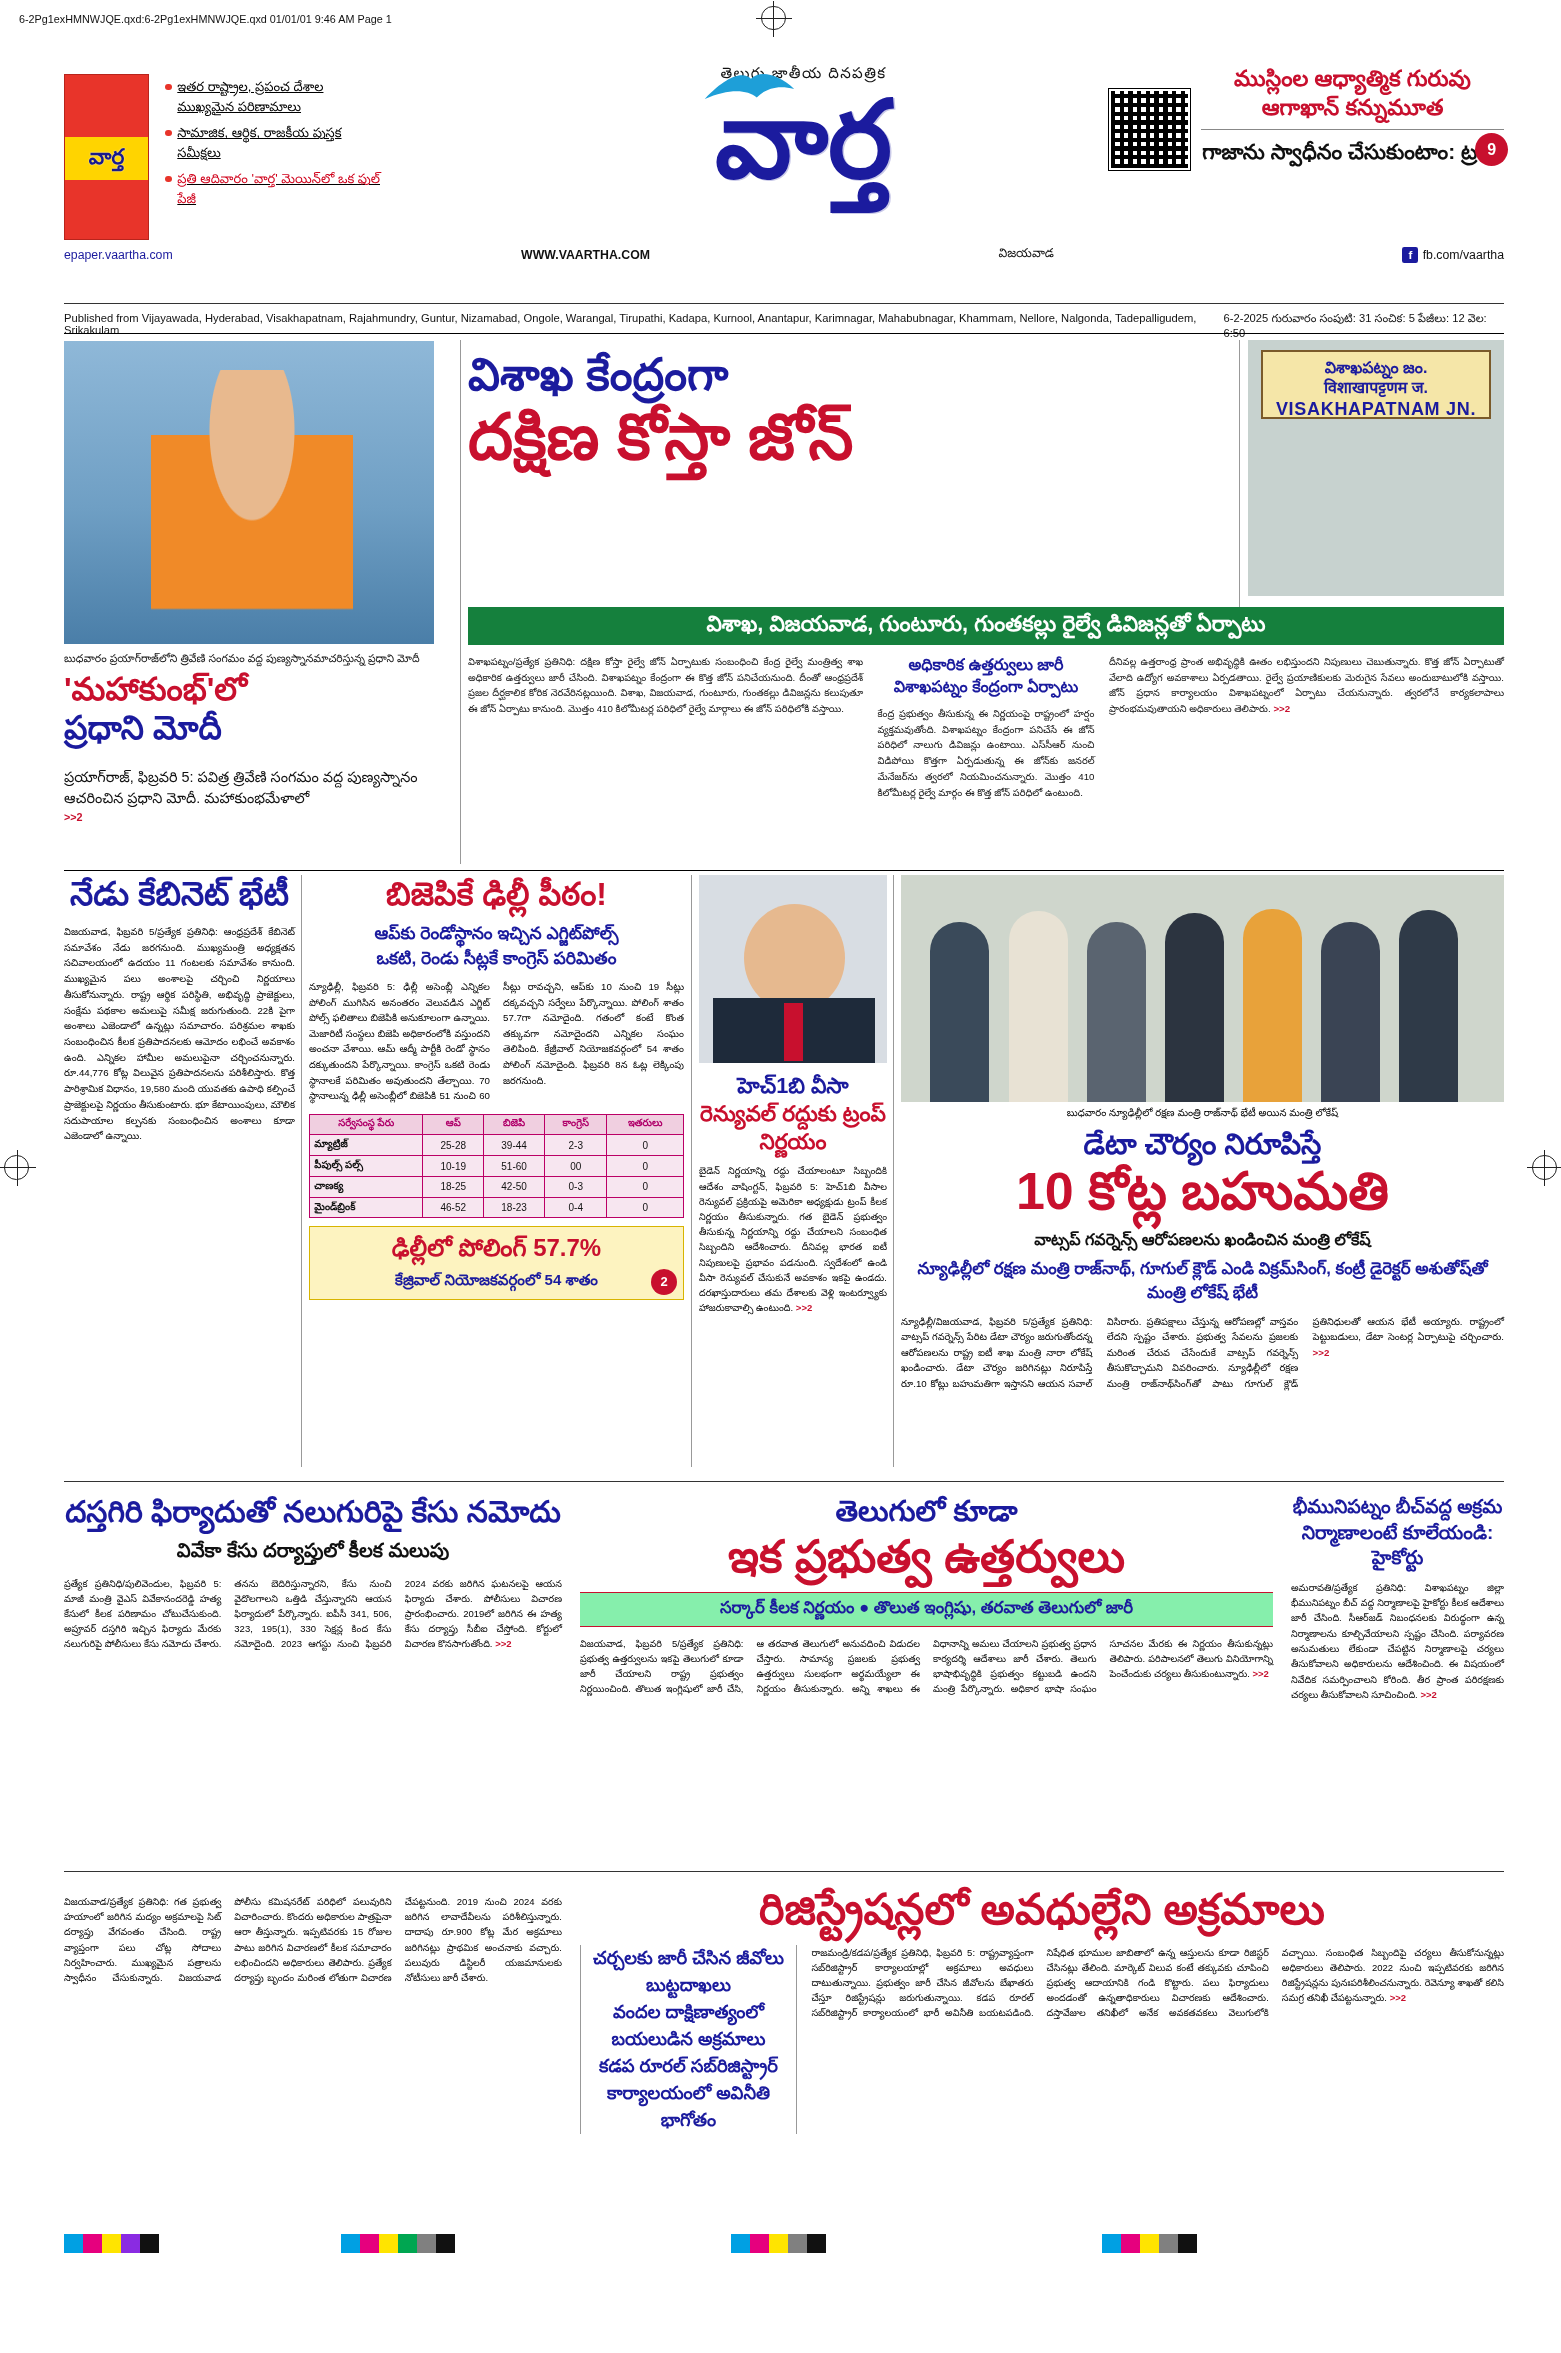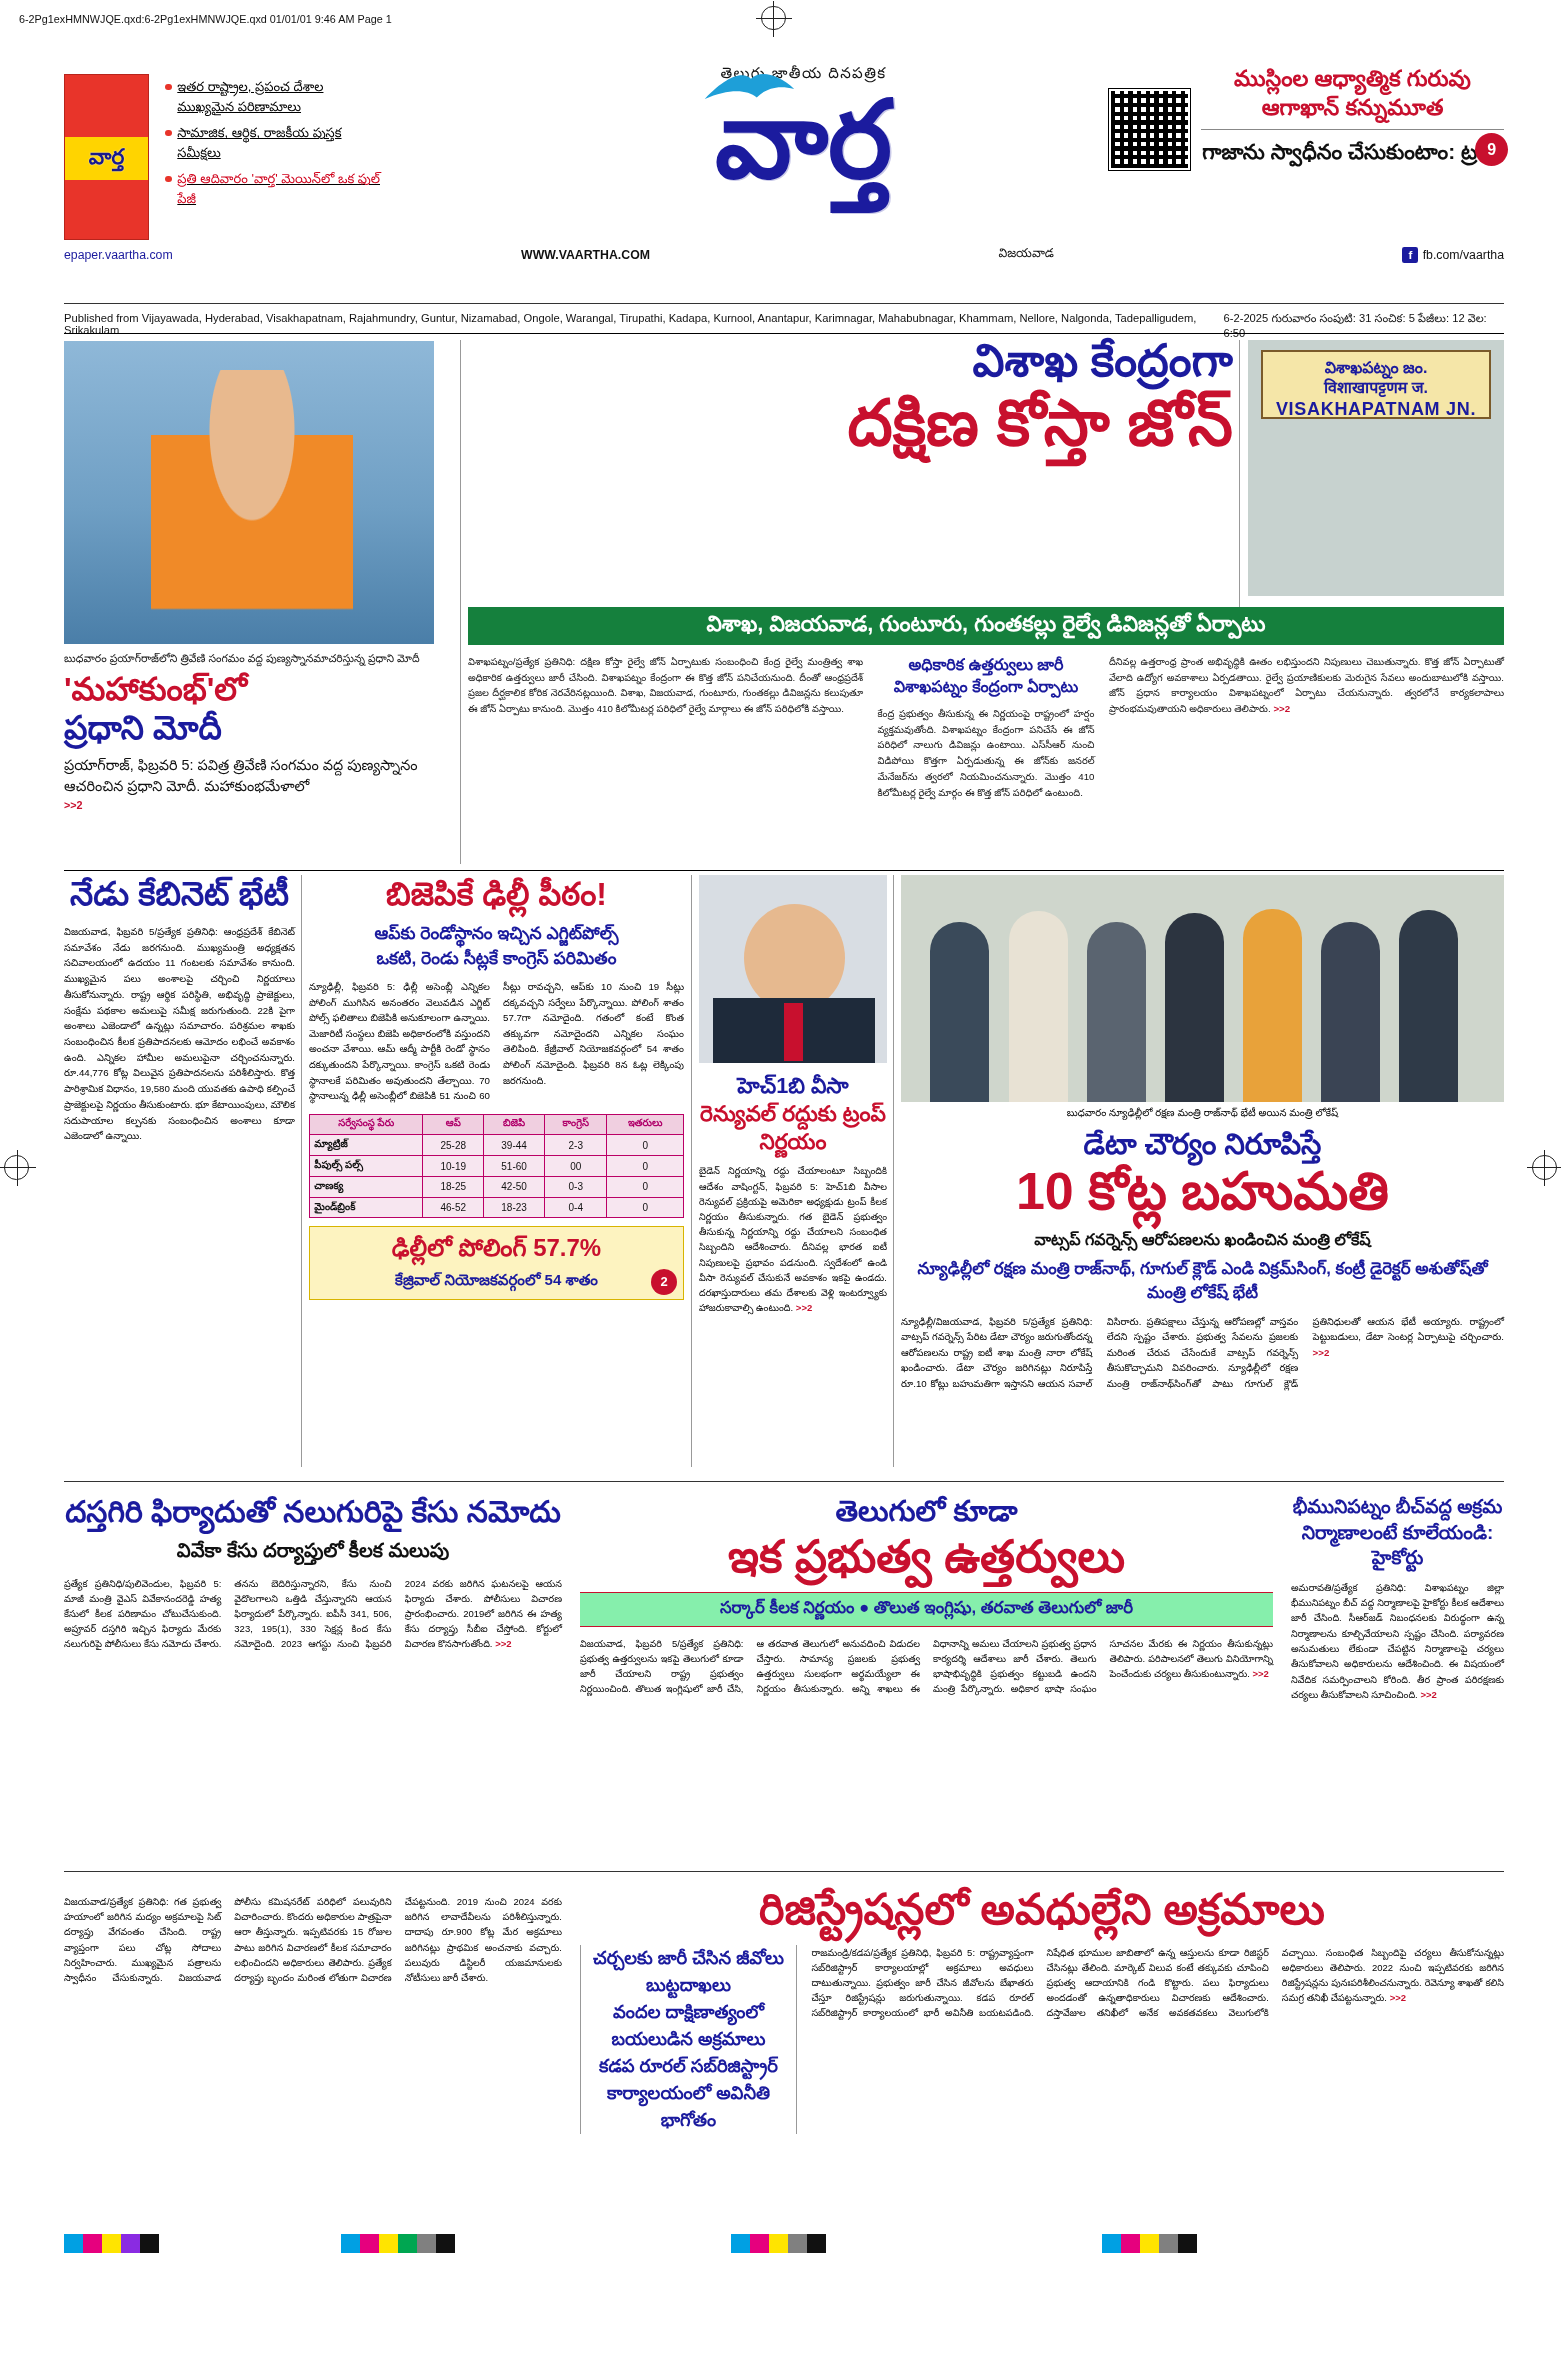--- a/index.html
+++ b/index.html
@@ -129,25 +129,25 @@
                 linear-gradient(180deg, rgba(255,255,255,0) 0 65px, #f08a28 65px 238px, rgba(0,0,0,0) 240px);
   }
   .lead-cap {
     position:absolute; left:0; top:316px; width:370px; text-align:left;
     font-size:10.8px; line-height:1.5; color:#111;
   }
   .lead-cap .big {
     display:block; color:#c8102e; font-weight:bold; font-size:32px; line-height:1.2; margin-top:4.3px;
   }
   .lead-cap .big2 { display:block; color:#1b1b9e; font-weight:bold; font-size:33px; line-height:1.15; }
-  .lead-cap .sub { display:block; font-size:14.4px; color:#111; margin-top:8px; line-height:1.45; }
+  .lead-cap .sub { display:block; font-size:14.4px; color:#111; margin-top:20px; line-height:1.45; }
   .lead-cap .more { color:#c8102e; font-weight:bold; }
 
   .lead-head {
-    position:absolute; left: 404px; top: 1px; width: 765px; text-align:right;
+    position:absolute; left: 404px; top: 15px; width: 765px; text-align:left;
   }
   .lead-head .l1 { font-size:45px; font-weight:bold; color:#1b1b9e; line-height:1.15; }
   .lead-head .l2 { font-size:64px; font-weight:bold; color:#c8102e; line-height:1.12; margin-top:1.4px; }
   .lead-photo2 {
     position:absolute; left: 1184px; top: 5.8px; width: 256px; height: 256px;
     background:#c7d2cf; overflow:hidden;
   }
   .signboard {
     position:absolute; left: 13px; top: 10px; width: 230px; height: 69px;
     background:#f5e6a8; border:2.2px solid #7a5a2a; color:#1b1b9e;

